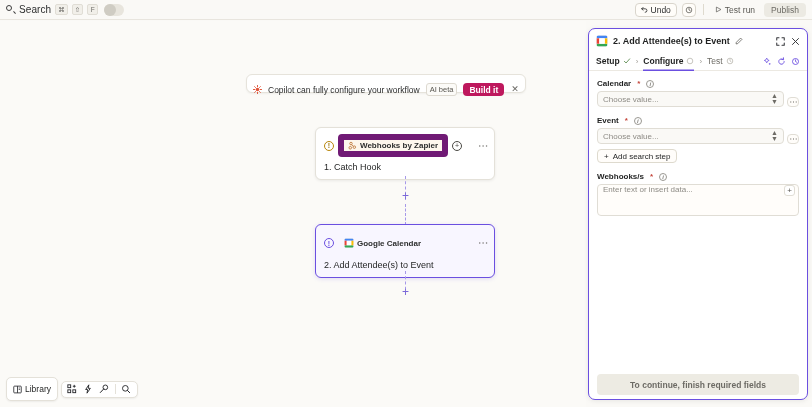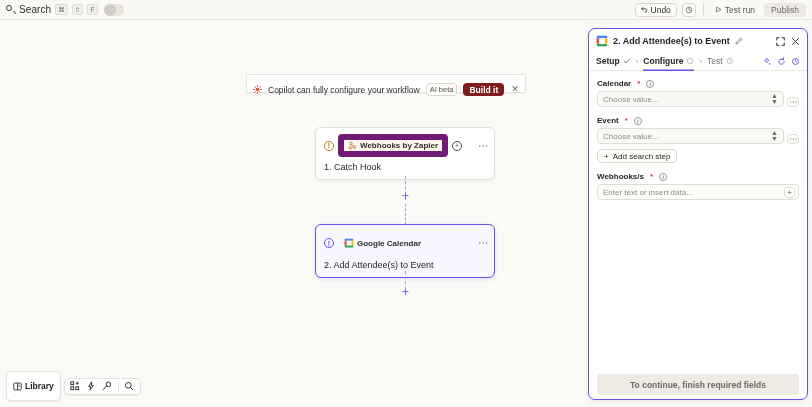--- a/index.html
+++ b/index.html
@@ -59,31 +59,31 @@
   
   .canvas {
     position: absolute; top: 21px; left: 0; width: 586px; height: 386px;
     background: #fbfaf7;
   }
 
   
   .copilot {
     position: absolute; left: 246px; top: 53px;
     display: flex; align-items: center; gap: 6px;
-    background: #ffffff; border: 1px solid #e6e3db; border-radius: 1px;
+    background: #ffffff; border: 1px solid #e6e3db; border-radius: 6px;
     height: 19px; padding: 12px 5px 0 6px;
     box-shadow: 0 1px 2px rgba(0,0,0,.05);
   }
   .copilot-text { font-size: 8.5px; color: #2d2e2e; white-space: nowrap; }
   .ai-badge {
     font-size: 7.5px; color: #57554f; border: 1px solid #ddd9d0; border-radius: 3px;
     padding: 1px 3px; background: #fcfbf8; white-space: nowrap;
   }
   .build-btn {
-    background: #7f1d1d; color: #fff; font-size: 8.5px; font-weight: bold;
+    background: #be185d; color: #fff; font-size: 8.5px; font-weight: bold;
     border: none; border-radius: 4px; height: 13px; padding: 0 6px;
     display: inline-flex; align-items: center; cursor: pointer; text-align: right;
   }
   .copilot-x { font-size: 9px; color: #6b6a65; cursor: pointer; line-height: 1; padding: 0 1px; }
   .copilot-spark { width: 9px; height: 9px; }
 
   
   .node {
     position: absolute; width: 180px; background: #ffffff;
     border: 1px solid #e4e1d9; border-radius: 6px;
@@ -118,25 +118,24 @@
     position: absolute; left: 400px; width: 11px; height: 11px;
     color: #7a68d8; font-size: 12px; line-height: 11px; text-align: center;
     cursor: pointer; font-weight: 500;
   }
 
   
   .bottombar {
     position: absolute; left: 6px; bottom: 6px; display: flex; align-items: center; gap: 3px;
   }
   .lib-btn {
-    display: inline-flex; align-items: center; gap: 3px; height: 30px; padding: 0 6px;
+    display: inline-flex; align-items: center; gap: 3px; height: 24px; padding: 0 6px;
     background: #ffffff; border: 1px solid #e4e1d9; border-radius: 5px;
     font-size: 8.5px; color: #1f2020; cursor: pointer;
     box-shadow: 0 1px 2px rgba(0,0,0,.06);
-    font-weight: bold;
   }
   .tool-group {
     display: inline-flex; align-items: center; gap: 1px; height: 17px; padding: 0 3px;
     background: #ffffff; border: 1px solid #e4e1d9; border-radius: 5px;
     box-shadow: 0 1px 2px rgba(0,0,0,.06);
   }
   .tool-ic { width: 15px; height: 15px; display: inline-flex; align-items: center;
              justify-content: center; cursor: pointer; color: #25262a; }
   .divider-tool { width: 1px; height: 10px; background: #e4e1d9; margin: 0 2px; }
 
@@ -185,21 +184,21 @@
     width: 12px; border: 1px solid #e0ddd5; border-radius: 4px; background: #fffdfa;
     display: flex; align-items: center; justify-content: center; cursor: pointer;
     color: #6d6b65; font-size: 8px; writing-mode: vertical-rl; line-height: 5px;
   }
   .add-step-btn {
     display: inline-flex; align-items: center; gap: 4px; height: 14px; padding: 0 6px;
     border: 1px solid #dedace; border-radius: 4px; background: #fffdfa;
     font-size: 8px; color: #1f2020; cursor: pointer; margin-top: 5px;
   }
   .text-input-row {
-    display: flex; align-items: center; height: 16px; border: 1px solid #e0ddd5;
+    display: flex; align-items: flex-start; height: 32px; border: 1px solid #e0ddd5;
     border-radius: 4px; background: #fffdfa; padding: 0 3px 0 5px;
   }
   .text-input-row span.ph { font-size: 8px; color: #8d8b85; }
   .plus-sq {
     margin-left: auto; width: 11px; height: 11px; border: 1px solid #e0ddd5;
     border-radius: 3px; display: inline-flex; align-items: center; justify-content: center;
     font-size: 8px; color: #55534e; cursor: pointer; background: #fff;
   }
   .panel-footer {
     position: absolute; left: 8px; right: 8px; bottom: 4px;

